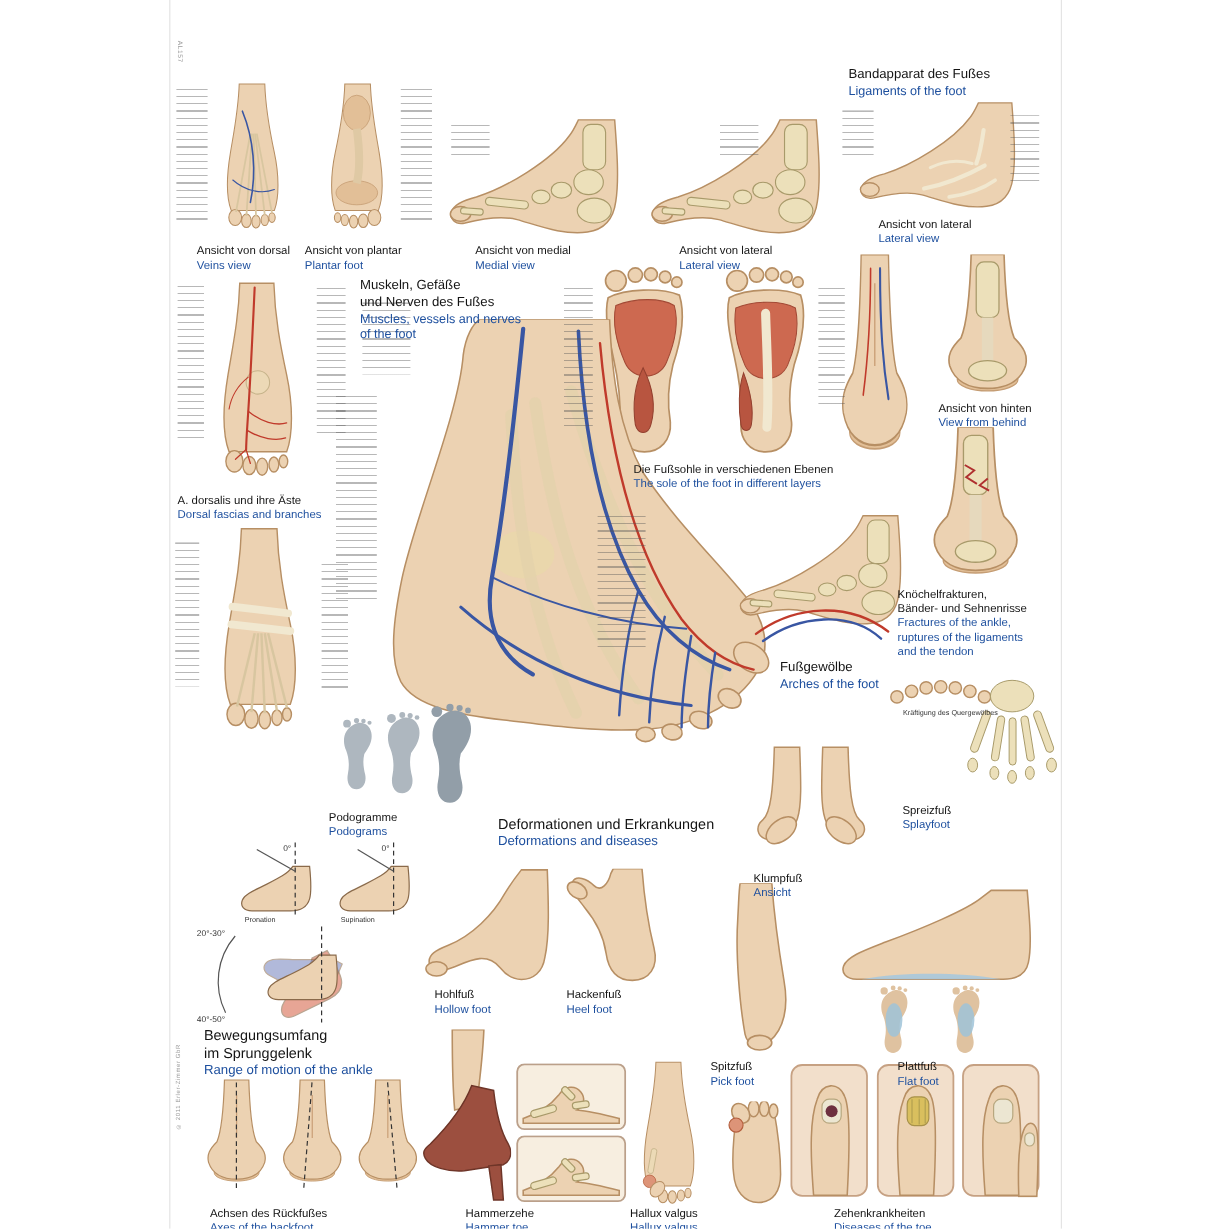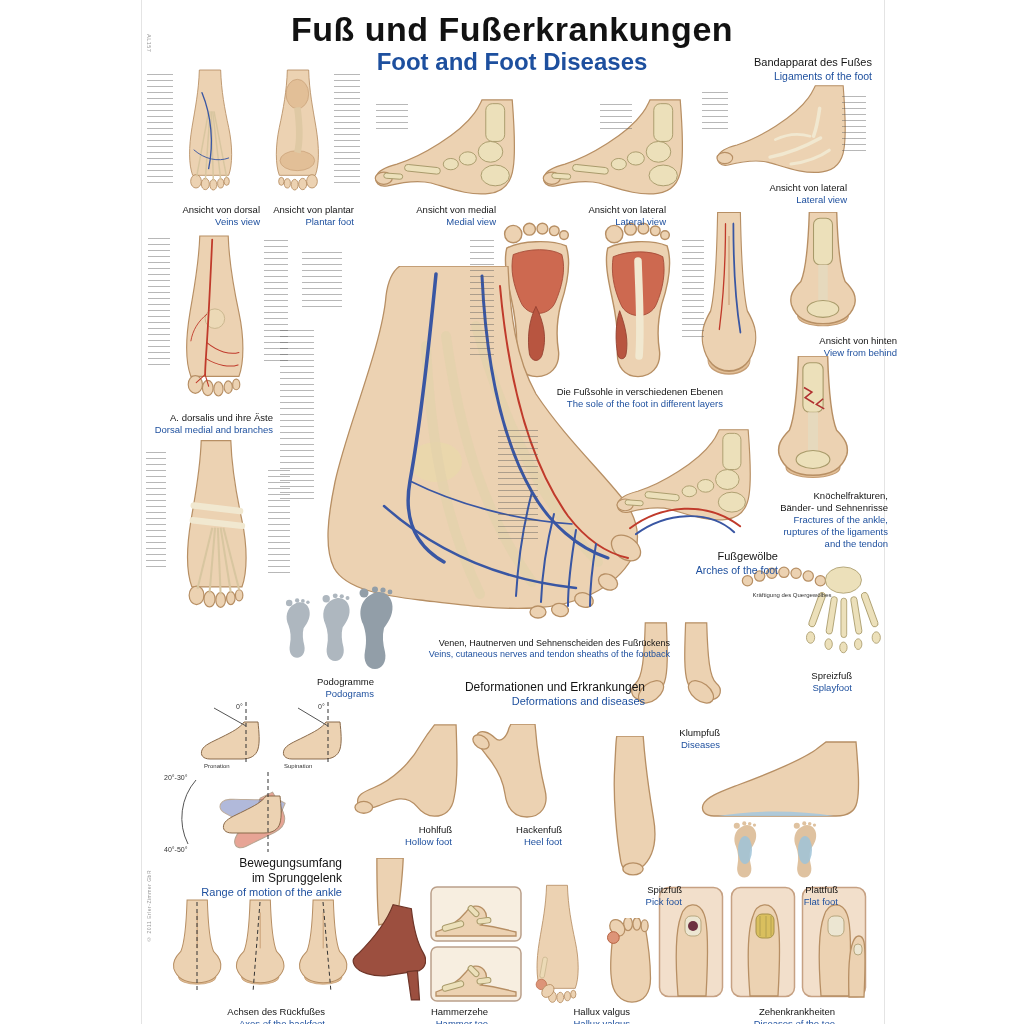--- a/index.html
+++ b/index.html
@@ -4,21 +4,21 @@
 <style>
 *{margin:0;padding:0;box-sizing:border-box}
 html,body{width:1024px;height:1024px;background:#ffffff}
 body{font-family:"Liberation Sans",sans-serif;position:relative;overflow:hidden}
 #poster{position:absolute;inset:0}
 .edge{position:absolute;top:0;bottom:0;width:1px;background:#e4e4e4}
 #title-de{position:absolute;top:10px;left:0;width:100%;text-align:center;font-size:34px;font-weight:bold;color:#121212;letter-spacing:.5px}
 #title-en{position:absolute;top:48px;left:0;width:100%;text-align:center;font-size:24px;font-weight:bold;color:#1d4f9e}
 .fig{position:absolute}
 .fig svg{width:100%;height:100%;display:block}
-.cap{position:absolute;text-align:right;line-height:1.25}
+.cap{position:absolute;text-align:left;line-height:1.25}
 .cap .de{color:#141414;font-size:9.5px}
 .cap .en{color:#1d4f9e;font-size:9.5px}
 .cap.hdr .de{font-size:11px}
 .cap.hdr .en{font-size:10.5px}
 .cap.lg .de{font-size:12px}
 .cap.lg .en{font-size:11px}
 .cap.sm .de{font-size:9px}
 .cap.sm .en{font-size:9px}
 .note{position:absolute;text-align:center;font-size:6px;color:#333}
 .micro{position:absolute;opacity:.42;background-image:repeating-linear-gradient(#555 0 1px,transparent 1px 6px)}
@@ -227,22 +227,20 @@
 <g id="g-mini-foot">
  <path fill="currentColor" stroke="#8a6a4a" stroke-width="1" d="M46,2 L60,2 C61,12 62,22 60,29 C58,36 52,39 44,39 L12,39 C5,39 2,35 4,30 C6,25 14,22 24,17 C34,12 42,8 46,2 Z"></path>
 </g>
 </defs>
 </svg>
 
 <div id="poster">
   <div class="edge" style="left:141px"></div>
   <div class="edge" style="left:884px"></div>
 
-  <div id="title-de">Fuß und Fußerkrankungen</div>
-  <div id="title-en">Foot and Foot Diseases</div>
   <div class="vert" style="left:146px;top:34px">AL157</div>
   <div class="vert" style="left:146px;top:870px;transform:rotate(180deg);font-size:5px">© 2011 Erler-Zimmer GbR</div>
 
   <div class="fig" style="left:174px;top:58px;width:72px;height:144px">
     <svg viewBox="0 0 108 184">
         <use href="#g-foot-dorsal"></use>
       </svg>
   </div>
   <div class="fig" style="left:262px;top:58px;width:72px;height:144px">
     <svg viewBox="0 0 108 184">
@@ -523,23 +521,29 @@
     <div class="en">Lateral view</div>
   </div>
   <div class="cap hdr" style="left:707px;top:56px;width:165px">
     <div class="de">Bandapparat des Fußes</div>
     <div class="en">Ligaments of the foot</div>
   </div>
   <div class="cap" style="left:732px;top:182px;width:115px">
     <div class="de">Ansicht von lateral</div>
     <div class="en">Lateral view</div>
   </div>
+  <div class="cap hdr" style="left:300px;top:232px;width:180px">
+    <div class="de">Muskeln, Gefäße</div>
+    <div class="de">und Nerven des Fußes</div>
+    <div class="en">Muscles, vessels and nerves</div>
+    <div class="en">of the foot</div>
+  </div>
   <div class="cap" style="left:148px;top:412px;width:125px">
     <div class="de">A. dorsalis und ihre Äste</div>
-    <div class="en">Dorsal medial and branches</div>
+    <div class="en">Dorsal fascias and branches</div>
   </div>
   <div class="cap" style="left:528px;top:386px;width:195px">
     <div class="de">Die Fußsohle in verschiedenen Ebenen</div>
     <div class="en">The sole of the foot in different layers</div>
   </div>
   <div class="cap" style="left:782px;top:335px;width:115px">
     <div class="de">Ansicht von hinten</div>
     <div class="en">View from behind</div>
   </div>
   <div class="cap" style="left:748px;top:490px;width:140px">
@@ -550,31 +554,27 @@
     <div class="en">and the tendon</div>
   </div>
   <div class="cap hdr" style="left:650px;top:550px;width:128px">
     <div class="de">Fußgewölbe</div>
     <div class="en">Arches of the foot</div>
   </div>
   <div class="cap" style="left:274px;top:676px;width:100px">
     <div class="de">Podogramme</div>
     <div class="en">Podograms</div>
   </div>
-  <div class="cap sm" style="left:370px;top:638px;width:300px">
-    <div class="de">Venen, Hautnerven und Sehnenscheiden des Fußrückens</div>
-    <div class="en">Veins, cutaneous nerves and tendon sheaths of the footback</div>
-  </div>
   <div class="cap lg" style="left:415px;top:680px;width:230px">
     <div class="de">Deformationen und Erkrankungen</div>
     <div class="en">Deformations and diseases</div>
   </div>
   <div class="cap" style="left:628px;top:727px;width:92px">
     <div class="de">Klumpfuß</div>
-    <div class="en">Diseases</div>
+    <div class="en">Ansicht</div>
   </div>
   <div class="note" style="left:742px;top:592px;width:100px">Kräftigung des Quergewölbes</div>
   <div class="cap" style="left:752px;top:670px;width:100px">
     <div class="de">Spreizfuß</div>
     <div class="en">Splayfoot</div>
   </div>
   <div class="cap lg" style="left:170px;top:856px;width:172px">
     <div class="de">Bewegungsumfang</div>
     <div class="de">im Sprunggelenk</div>
     <div class="en">Range of motion of the ankle</div>

